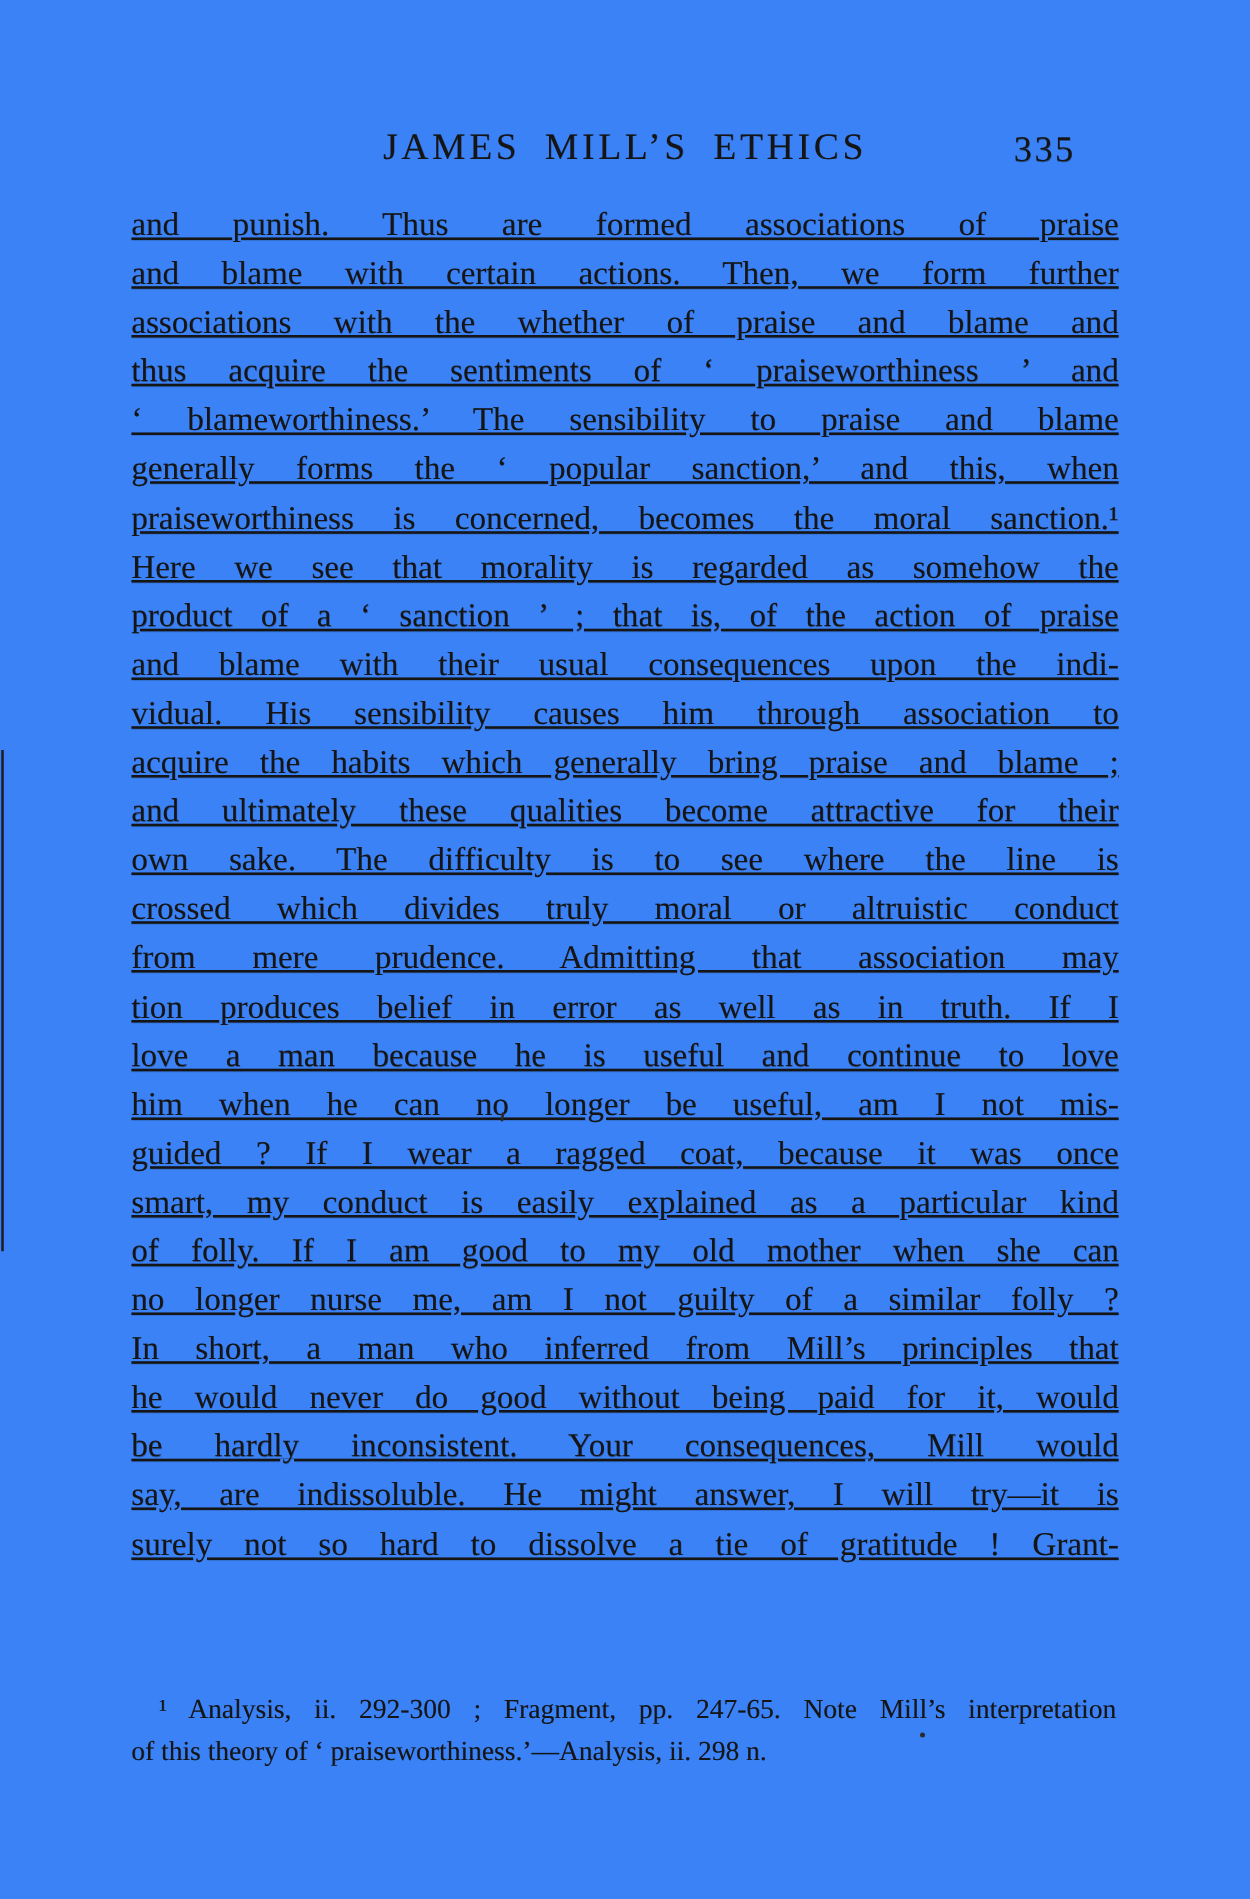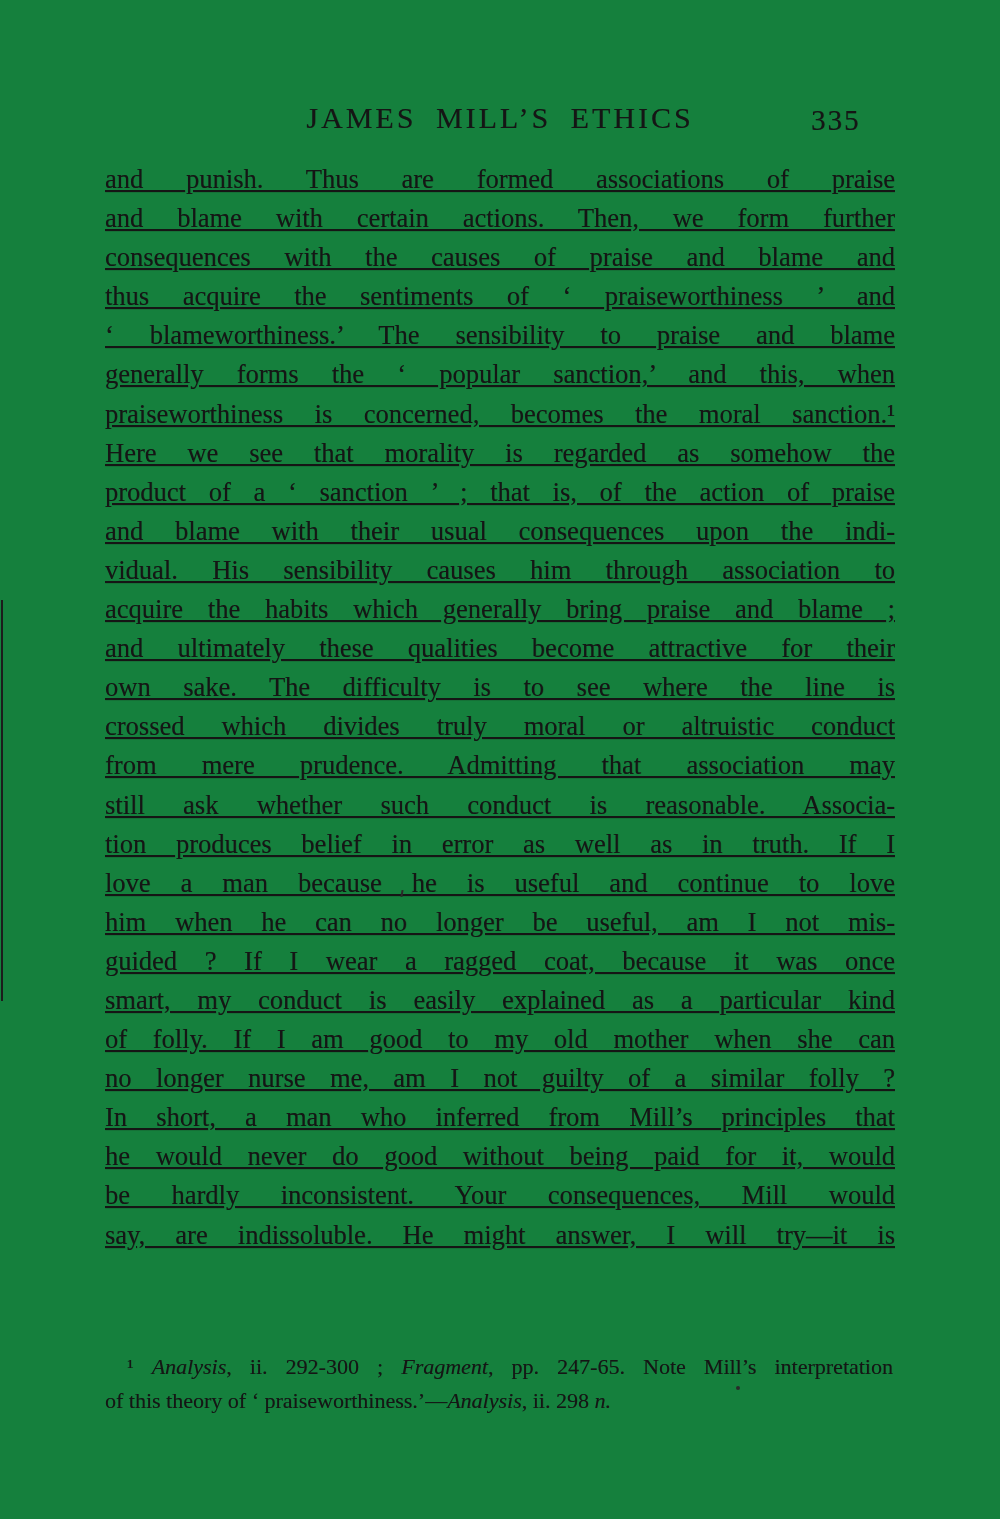--- a/index.html
+++ b/index.html
@@ -11,21 +11,21 @@
     height: 1519px;
     background: #ffffff;
     position: relative;
     font-family: "Liberation Serif", "DejaVu Serif", serif;
     color: #151515;
     overflow: hidden;
   }
   .page {
     position: absolute;
     inset: 0;
-    background: #15803d;
+    background: #3b82f6;
     overflow: hidden;
   }
   
   .header-title {
     position: absolute;
     top: 101px;
     left: 105px;
     width: 790px;
     text-align: center;
     font-size: 30px;
@@ -72,21 +72,20 @@
     line-height: 34px;
     padding-left: 22px;
     text-align: justify;
     text-align-last: justify;
   }
   .fline2 {
     line-height: 34px;
     text-align: left;
   }
   .seg-italic {
-    font-style: italic;
     margin-top: 48px;
   }
   
   .edge-line {
     position: absolute;
     left: 1px;
     top: 600px;
     width: 2px;
     height: 401px;
     background: #1c1c1c;
@@ -114,46 +113,46 @@
 <body>
 
 <div class="page">
 
   <div class="header-title">JAMES MILL’S ETHICS</div>
   <div class="page-number">335</div>
 
   <div class="body-block">
     <div class="bline">and punish. Thus are formed associations of praise</div>
     <div class="bline">and blame with certain actions. Then, we form further</div>
-    <div class="bline">consequences with the causes of praise and blame and</div>
+    <div class="bline">associations with the whether of praise and blame and</div>
     <div class="bline">thus acquire the sentiments of ‘ praiseworthiness ’ and</div>
     <div class="bline">‘ blameworthiness.’ The sensibility to praise and blame</div>
     <div class="bline">generally forms the ‘ popular sanction,’ and this, when</div>
     <div class="bline">praiseworthiness is concerned, becomes the moral sanction.¹</div>
     <div class="bline">Here we see that morality is regarded as somehow the</div>
     <div class="bline">product of a ‘ sanction ’ ; that is, of the action of praise</div>
     <div class="bline">and blame with their usual consequences upon the indi-</div>
     <div class="bline">vidual. His sensibility causes him through association to</div>
     <div class="bline">acquire the habits which generally bring praise and blame ;</div>
     <div class="bline">and ultimately these qualities become attractive for their</div>
     <div class="bline">own sake. The difficulty is to see where the line is</div>
     <div class="bline">crossed which divides truly moral or altruistic conduct</div>
     <div class="bline">from mere prudence. Admitting that association may</div>
-    <div class="bline">still ask whether such conduct is reasonable. Associa-</div>
     <div class="bline">tion produces belief in error as well as in truth. If I</div>
     <div class="bline">love a man because he is useful and continue to love</div>
     <div class="bline">him when he can no longer be useful, am I not mis-</div>
     <div class="bline">guided ? If I wear a ragged coat, because it was once</div>
     <div class="bline">smart, my conduct is easily explained as a particular kind</div>
     <div class="bline">of folly. If I am good to my old mother when she can</div>
     <div class="bline">no longer nurse me, am I not guilty of a similar folly ?</div>
     <div class="bline">In short, a man who inferred from Mill’s principles that</div>
     <div class="bline">he would never do good without being paid for it, would</div>
     <div class="bline">be hardly inconsistent. Your consequences, Mill would</div>
     <div class="bline">say, are indissoluble. He might answer, I will try—it is</div>
+    <div class="bline">surely not so hard to dissolve a tie of gratitude ! Grant-</div>
   </div>
 
   <div class="footnote">
     <div class="fline1"><span>¹ </span><span class="seg-italic">Analysis</span><span>, ii. 292-300 ; </span><span class="seg-italic">Fragment</span><span>, pp. 247-65. Note Mill’s interpretation</span></div>
     <div class="fline2"><span>of this theory of ‘ praiseworthiness.’—</span><span class="seg-italic">Analysis</span><span>, ii. 298 </span><span class="seg-italic">n.</span></div>
   </div>
 
   <div class="edge-line"></div>
   <div class="noise-tick"></div>
   <div class="noise-dot"></div>

